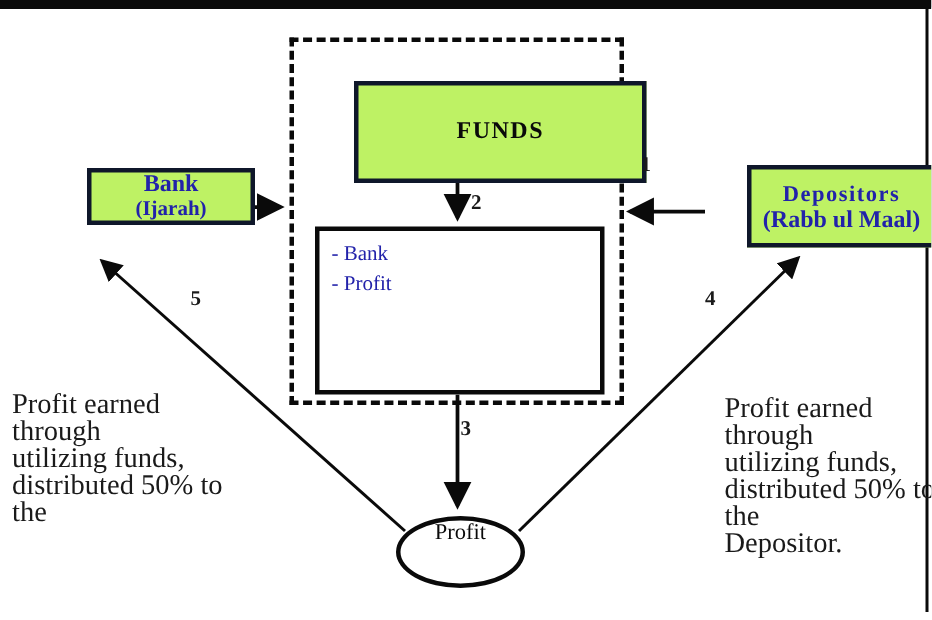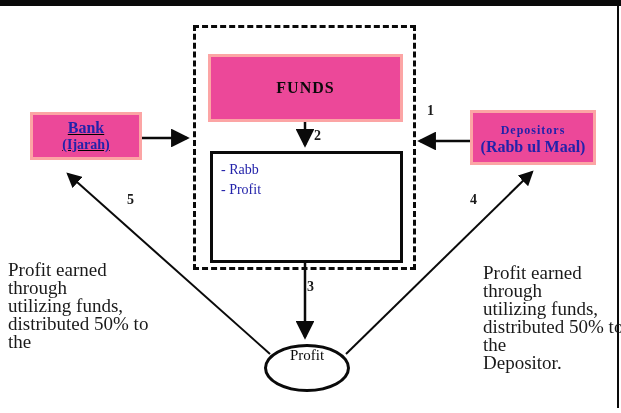--- a/index.html
+++ b/index.html
@@ -7,26 +7,27 @@
     position:relative;
     width:621px;height:413px;
     background:#ffffff;
     font-family:"Liberation Serif", serif;
     color:#000;
     overflow:hidden;
   }
   .rule{position:absolute;background:#0a0a0a;}
   .box{
     position:absolute;
-    border:3px solid #fca5a5;
-    background:#ec4899;
+    border:3px solid #0f172a;
+    background:#bef264;
     box-sizing:border-box;
     display:flex;flex-direction:column;
     align-items:center;justify-content:center;
     text-align:center;
+    margin-left:28px;
   }
   .dashed{
     position:absolute;
     border:3px dashed #0a0a0a;
     box-sizing:border-box;
     background:transparent;
   }
   .node-title{font-weight:bold;font-size:16px;line-height:18px;color:#2222aa;}
   .node-sub{font-weight:bold;font-size:13px;line-height:16px;color:#2222aa;}
   .funds-title{font-weight:bold;font-size:16px;letter-spacing:1px;color:#0a0a0a;}
@@ -70,31 +71,31 @@
     <line x1="346" y1="354" x2="532" y2="172" stroke="#0a0a0a" stroke-width="2" marker-end="url(#arrow)"></line>
   </svg>
 
   <div class="dashed" style="left:193px;top:25px;width:223px;height:245px;"></div>
 
   <div class="box" style="left:208px;top:54px;width:195px;height:68px;">
     <span class="funds-title">FUNDS</span>
   </div>
 
   <div class="list-box" style="left:210px;top:151px;width:193px;height:112px;">
-    <div class="list-line">- Rabb</div>
+    <div class="list-line">- Bank</div>
     <div class="list-line">- Profit</div>
   </div>
 
-  <div class="box" style="left:30px;top:112px;width:112px;height:48px;text-decoration:underline;">
+  <div class="box" style="left:30px;top:112px;width:112px;height:38px;">
     <span class="node-title">Bank</span>
     <span class="node-sub" style="font-size:14px;">(Ijarah)</span>
   </div>
 
   <div class="box" style="left:470px;top:110px;width:126px;height:55px;">
-    <span class="node-title" style="font-size:12px;letter-spacing:1px;">Depositors</span>
+    <span class="node-title" style="font-size:15px;letter-spacing:1px;">Depositors</span>
     <span class="node-sub" style="font-size:16px;">(Rabb ul Maal)</span>
   </div>
 
   <div class="ellipse" style="left:264px;top:344px;width:86px;height:48px;">
     <span>Profit</span>
   </div>
 
   <div class="step-label" style="left:427px;top:103px;">1</div>
   <div class="step-label" style="left:314px;top:128px;">2</div>
   <div class="step-label" style="left:307px;top:279px;">3</div>

